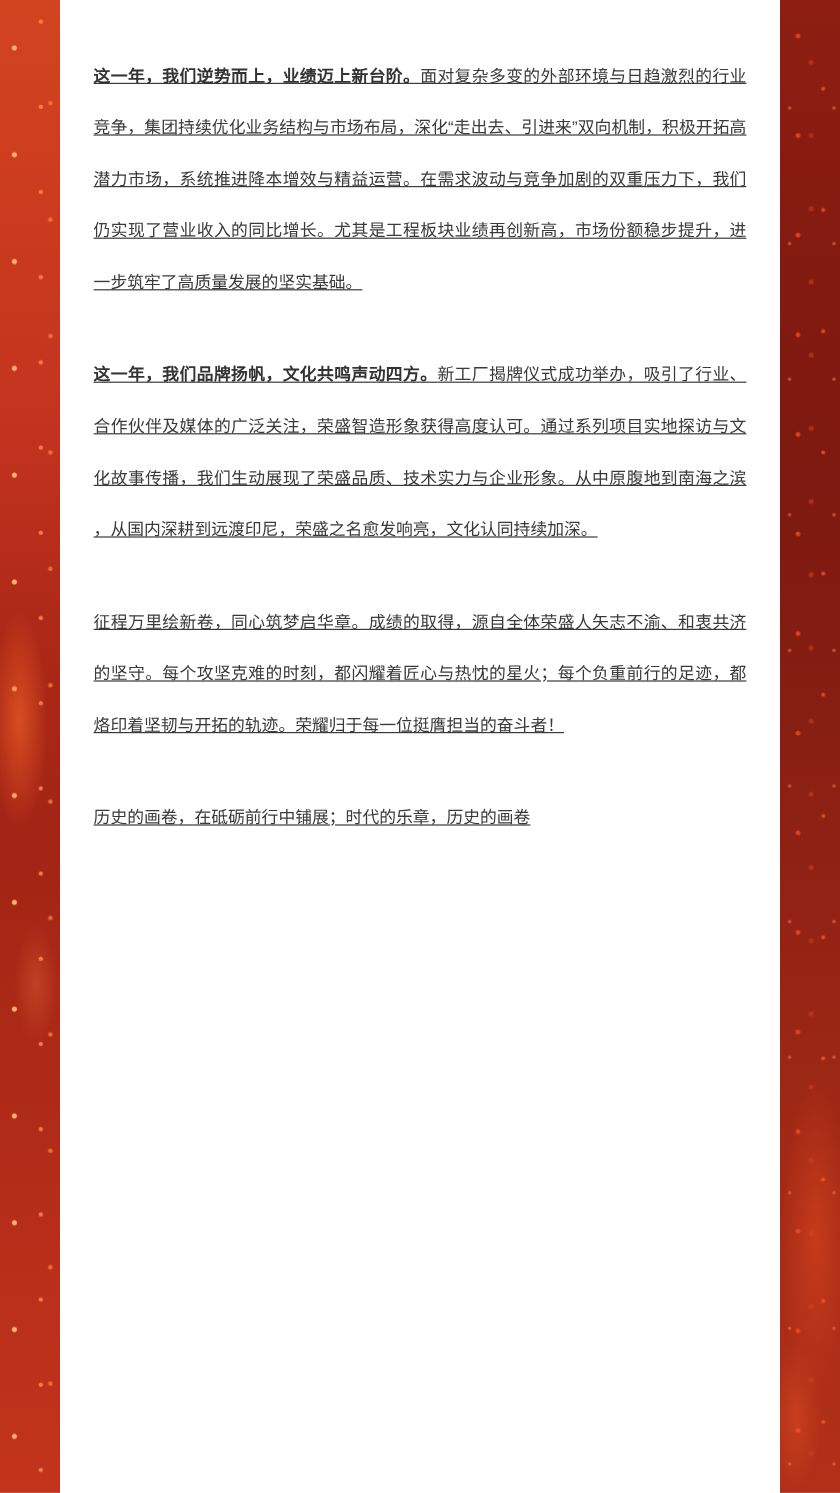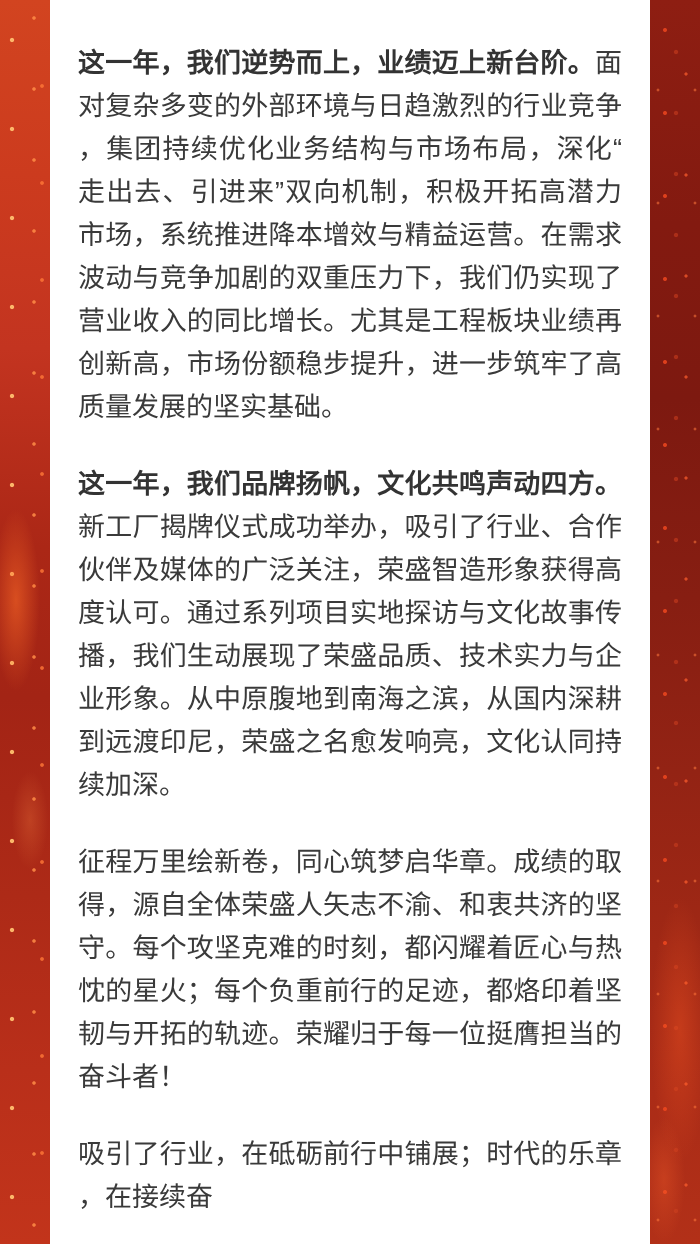--- a/index.html
+++ b/index.html
@@ -68,41 +68,42 @@
   .panel {
     position: absolute; left: 50px; top: 0;
     width: 600px; height: 100%;
     background: #ffffff;
     box-sizing: border-box;
     padding: 42px 28px 0 28px;
   }
   .article { width: 544px; }
   .para {
     margin: 0 0 34px 0;
-    font-size: 27px;
+    font-size: 14px;
     line-height: 43px;
     color: #3a3a3a;
     text-align: justify;
     line-break: anywhere;
     overflow-wrap: anywhere;
+    text-decoration: underline;
   }
   .para:last-child { margin-bottom: 0; }
   .lead { font-weight: 700; color: #333333; }
 </style>
 </head>
 <body>
 
 <div class="stage">
   <div class="strip strip-left"></div>
   <div class="strip strip-right"></div>
   <main class="panel">
     <div class="article">
   <p class="para"><strong class="lead">这一年，我们逆势而上，业绩迈上新台阶。</strong><span>面对复杂多变的外部环境与日趋激烈的行业竞争，集团持续优化业务结构与市场布局，深化“走出去、引进来”双向机制，积极开拓高潜力市场，系统推进降本增效与精益运营。在需求波动与竞争加剧的双重压力下，我们仍实现了营业收入的同比增长。尤其是工程板块业绩再创新高，市场份额稳步提升，进一步筑牢了高质量发展的坚实基础。</span></p>
 
 
   <p class="para"><strong class="lead">这一年，我们品牌扬帆，文化共鸣声动四方。</strong><span>新工厂揭牌仪式成功举办，吸引了行业、合作伙伴及媒体的广泛关注，荣盛智造形象获得高度认可。通过系列项目实地探访与文化故事传播，我们生动展现了荣盛品质、技术实力与企业形象。从中原腹地到南海之滨，从国内深耕到远渡印尼，荣盛之名愈发响亮，文化认同持续加深。</span></p>
 
   <p class="para"><span>征程万里绘新卷，同心筑梦启华章。成绩的取得，源自全体荣盛人矢志不渝、和衷共济的坚守。每个攻坚克难的时刻，都闪耀着匠心与热忱的星火；每个负重前行的足迹，都烙印着坚韧与开拓的轨迹。荣耀归于每一位挺膺担当的奋斗者！</span></p>
 
-  <p class="para"><span>吸引了行业，在砥砺前行中铺展；时代的乐章，在接续奋</span></p>
+  <p class="para"><span>历史的画卷，在砥砺前行中铺展；时代的乐章，历史的画卷</span></p>
 </div>
   </main>
 </div>
 
 </body></html>

